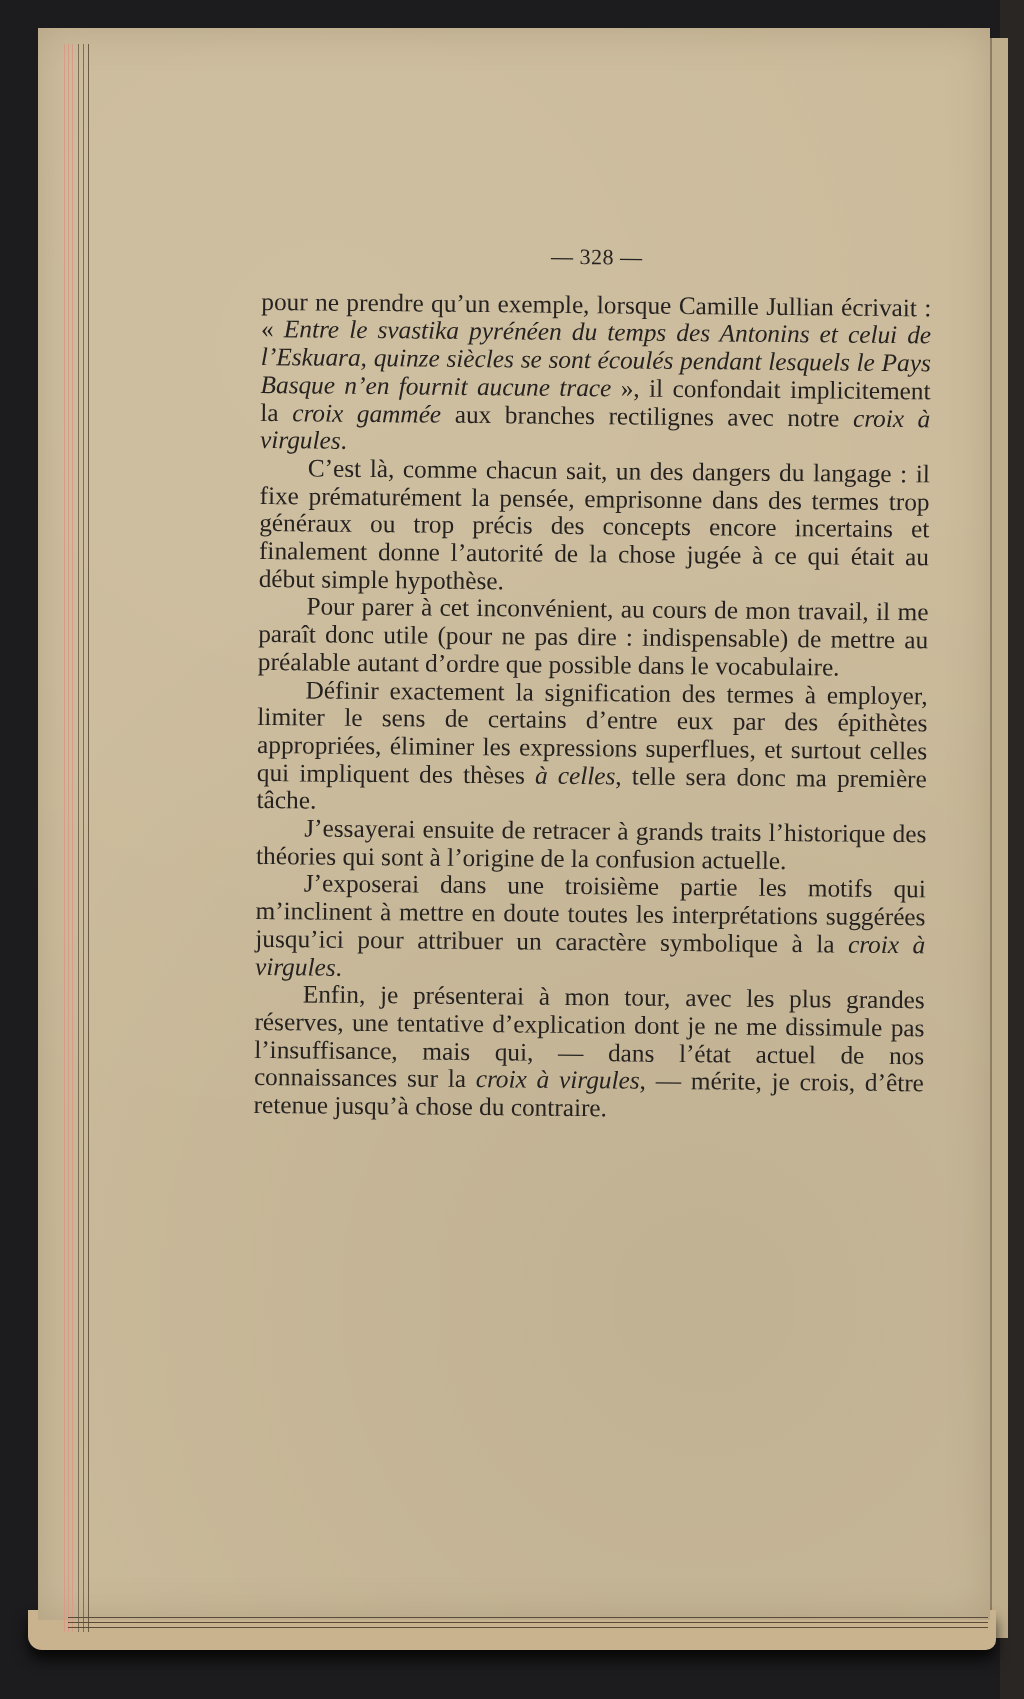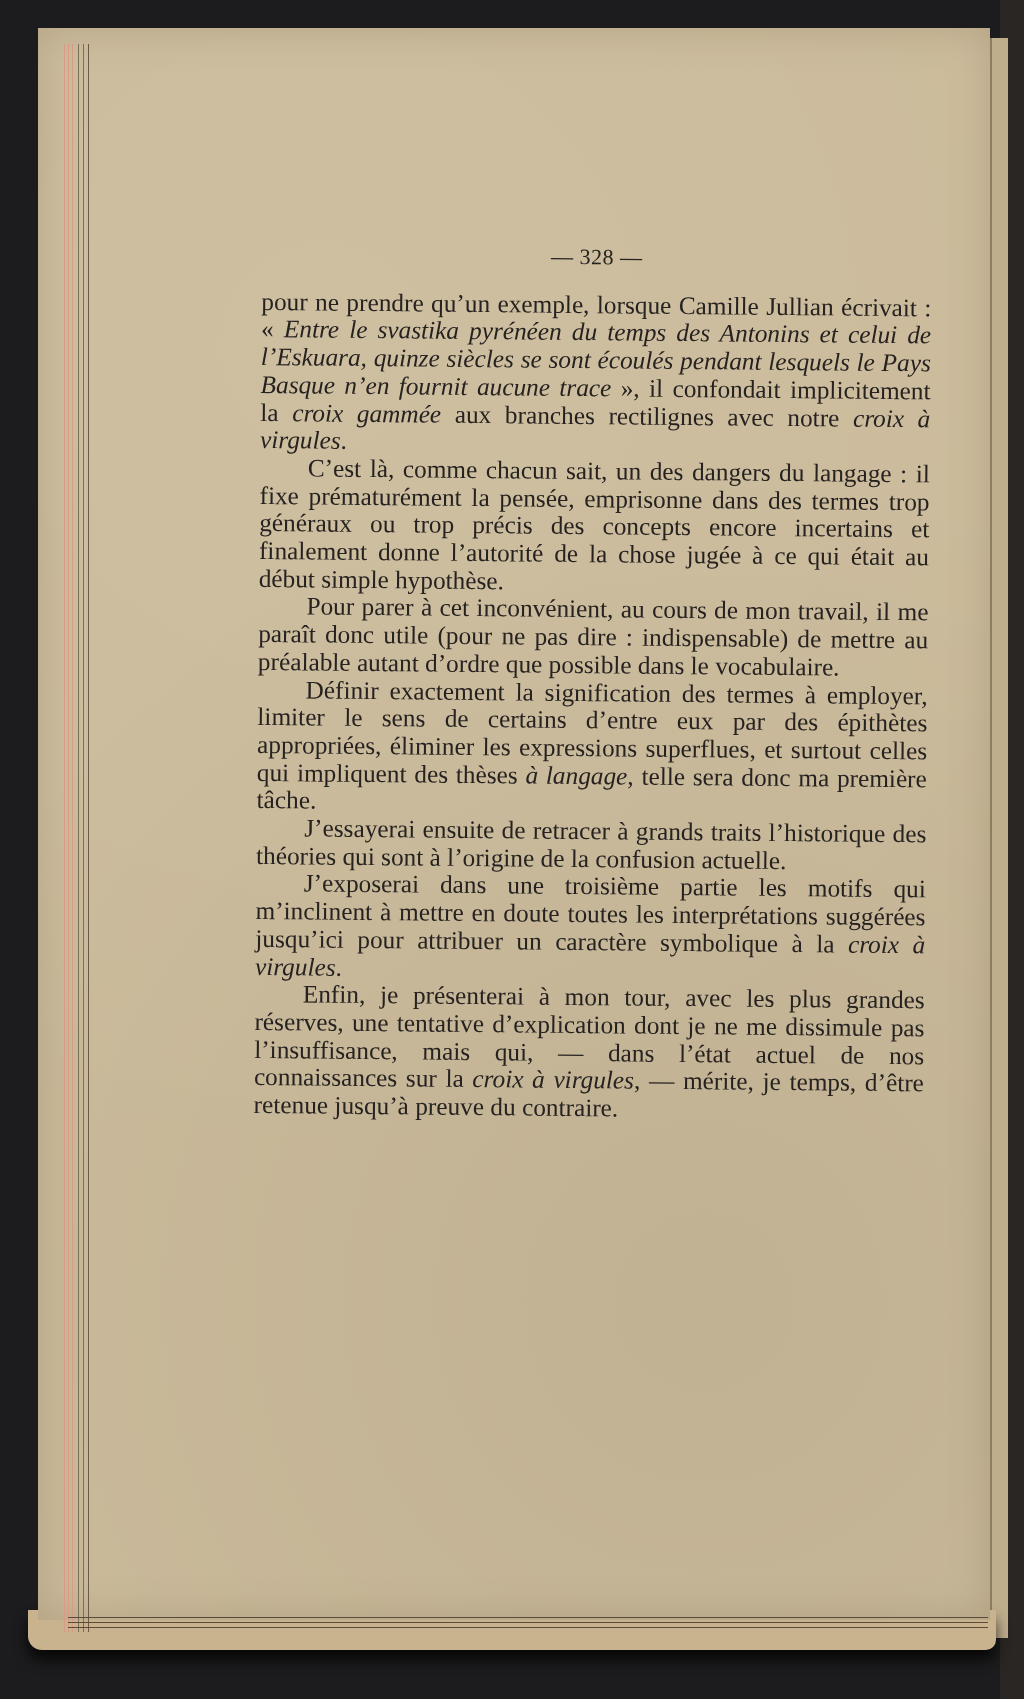--- a/index.html
+++ b/index.html
@@ -79,18 +79,18 @@
   <span style="top:5px;"></span>
   <span style="top:10px;"></span>
 </div>
 
 <div class="text-block">
   <div class="folio">— 328 —</div>
   <div id="paragraphs">
       <p class="para first"><span>pour ne prendre qu’un exemple, lorsque Camille Jullian écrivait : « </span><em>Entre le svastika pyrénéen du temps des Antonins et celui de l’Eskuara, quinze siècles se sont écoulés pendant lesquels le Pays Basque n’en fournit aucune trace</em><span> », il confondait implicitement la </span><em>croix gammée</em><span> aux branches rectilignes avec notre </span><em>croix à virgules</em><span>.</span></p>
       <p class="para"><span>C’est là, comme chacun sait, un des dangers du langage : il fixe prématurément la pensée, emprisonne dans des termes trop généraux ou trop précis des concepts encore incertains et finalement donne l’autorité de la chose jugée à ce qui était au début simple hypothèse.</span></p>
       <p class="para"><span>Pour parer à cet inconvénient, au cours de mon travail, il me paraît donc utile (pour ne pas dire : indispensable) de mettre au préalable autant d’ordre que possible dans le vocabulaire.</span></p>
-      <p class="para"><span>Définir exactement la signification des termes à employer, limiter le sens de certains d’entre eux par des épithètes appropriées, éliminer les expressions superflues, et surtout celles qui impliquent des thèses </span><em>à langage</em><span>, telle sera donc ma première tâche.</span></p>
+      <p class="para"><span>Définir exactement la signification des termes à employer, limiter le sens de certains d’entre eux par des épithètes appropriées, éliminer les expressions superflues, et surtout celles qui impliquent des thèses </span><em>à celles</em><span>, telle sera donc ma première tâche.</span></p>
       <p class="para"><span>J’essayerai ensuite de retracer à grands traits l’historique des théories qui sont à l’origine de la confusion actuelle.</span></p>
       <p class="para"><span>J’exposerai dans une troisième partie les motifs qui m’inclinent à mettre en doute toutes les interprétations suggérées jusqu’ici pour attribuer un caractère symbolique à la </span><em>croix à virgules</em><span>.</span></p>
-      <p class="para"><span>Enfin, je présenterai à mon tour, avec les plus grandes réserves, une tentative d’explication dont je ne me dissimule pas l’insuffisance, mais qui, — dans l’état actuel de nos connaissances sur la </span><em>croix à virgules</em><span>, — mérite, je temps, d’être retenue jusqu’à preuve du contraire.</span></p>
+      <p class="para"><span>Enfin, je présenterai à mon tour, avec les plus grandes réserves, une tentative d’explication dont je ne me dissimule pas l’insuffisance, mais qui, — dans l’état actuel de nos connaissances sur la </span><em>croix à virgules</em><span>, — mérite, je crois, d’être retenue jusqu’à chose du contraire.</span></p>
     </div>
 </div>
 
 </body></html>

